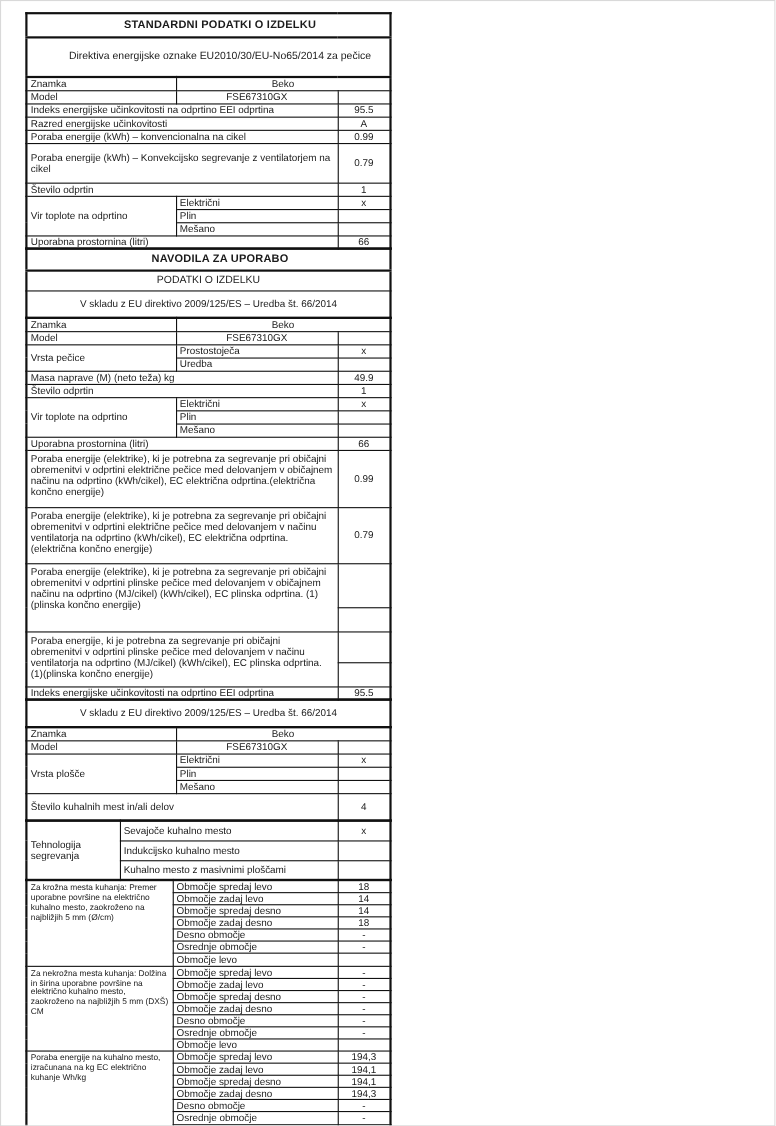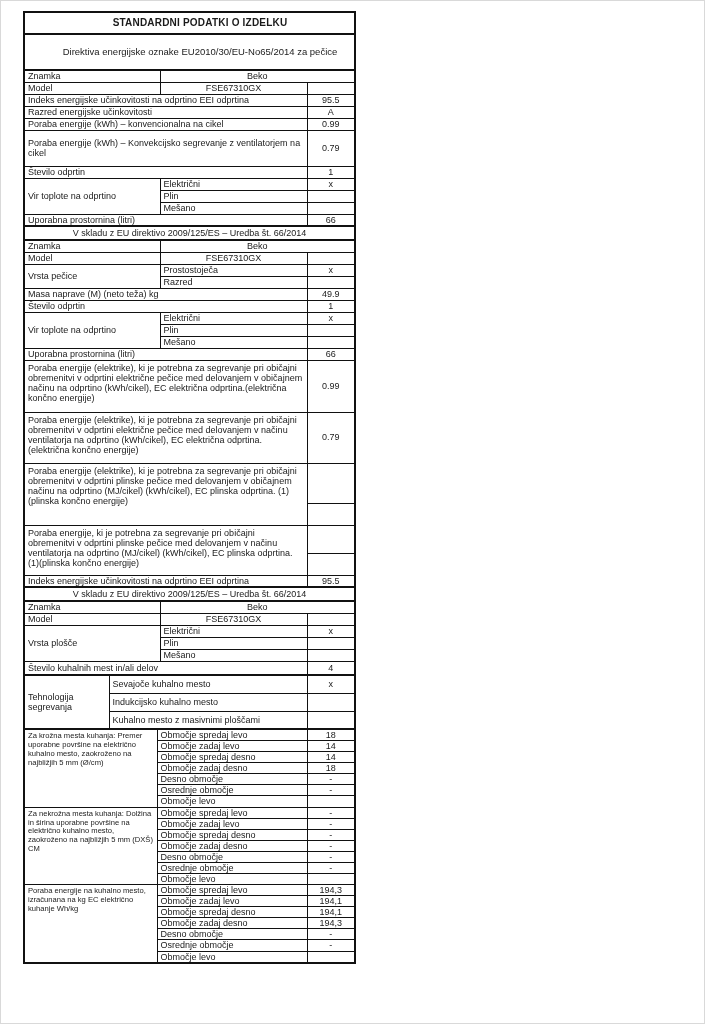--- a/index.html
+++ b/index.html
@@ -15,21 +15,21 @@
   td{border:1px solid #111;padding:0 3px;font-size:9px;line-height:1.12;
      overflow:hidden;vertical-align:middle;color:#1a1a1a;}
   .c{text-align:center;}
   .b{font-weight:bold;}
   .title{font-size:10px;letter-spacing:.2px;}
   .sub{font-size:9.5px;}
   .val{text-align:center;}
   .para{vertical-align:top;padding:2px 3px;font-size:9px;}
   .zl{vertical-align:top;padding:2px 3px;font-size:7.6px;line-height:1.18;}
   .thick td{border-bottom-width:2px;padding-left:24px;}
-  tr.h12{height:12px;} tr.h13{height:14px;} tr.h11{height:11px;margin-top:40px;}
+  tr.h12{height:12px;} tr.h13{height:25px;} tr.h11{height:11px;margin-top:40px;}
   tr.h18{height:18px;} tr.h20{height:20px;} tr.h22{height:22px;}
   tr.h24{height:36px;} tr.h51{height:51px;} tr.h52{height:52px;}
   tr.h40{height:40px;} tr.h28{height:28px;}
 </style>
 </head>
 <body>
 
 <div class="page">
   <div class="doc">
 
@@ -93,20 +93,26 @@
         <td class="val">66</td>
       </tr>
     </tbody>
       </table>
 
     <table>
       <colgroup>
           <col style="width:331px">
         </colgroup>
       <tbody>
+          <tr class="h20 thick">
+        <td class="c b title">NAVODILA ZA UPORABO</td>
+      </tr>
+      <tr class="h18">
+        <td class="c sub">PODATKI O IZDELKU</td>
+      </tr>
       <tr class="h13">
         <td class="c">V skladu z EU direktivo 2009/125/ES – Uredba št. 66/2014</td>
       </tr>
     </tbody>
       </table>
 
     <table>
       <colgroup>
           <col style="width:136px">
           <col style="width:147px">
@@ -121,21 +127,21 @@
         <td>Model</td>
         <td class="c">FSE67310GX</td>
         <td></td>
       </tr>
       <tr class="h12">
         <td rowspan="2">Vrsta pečice</td>
         <td>Prostostoječa</td>
         <td class="val">x</td>
       </tr>
       <tr class="h12">
-        <td>Razred</td>
+        <td>Uredba</td>
         <td class="val"></td>
       </tr>
       <tr class="h12">
         <td colspan="2">Masa naprave (M) (neto teža) kg</td>
         <td class="val">49.9</td>
       </tr>
       <tr class="h12">
         <td colspan="2">Število odprtin</td>
         <td class="val">1</td>
       </tr>

